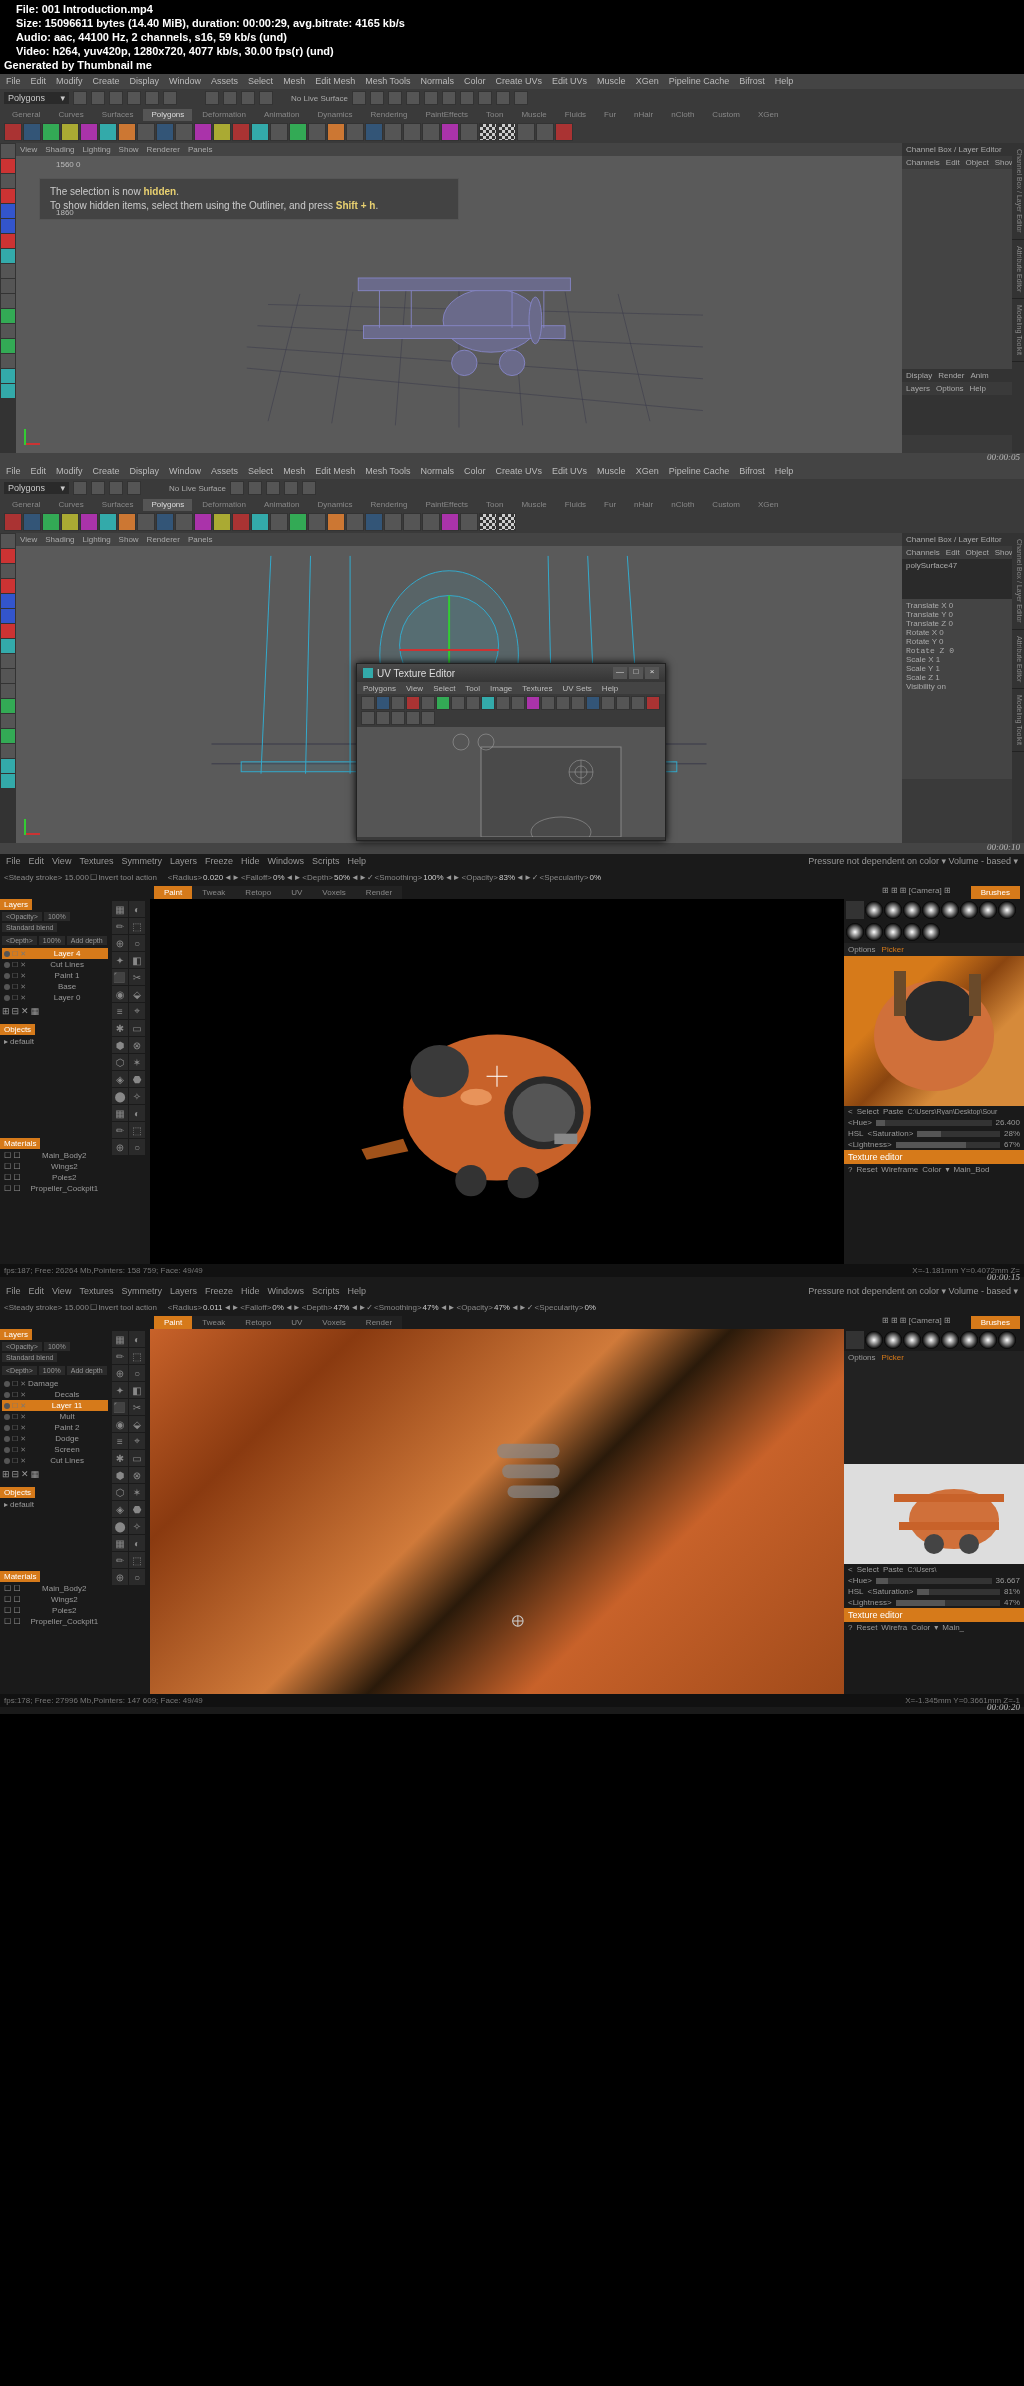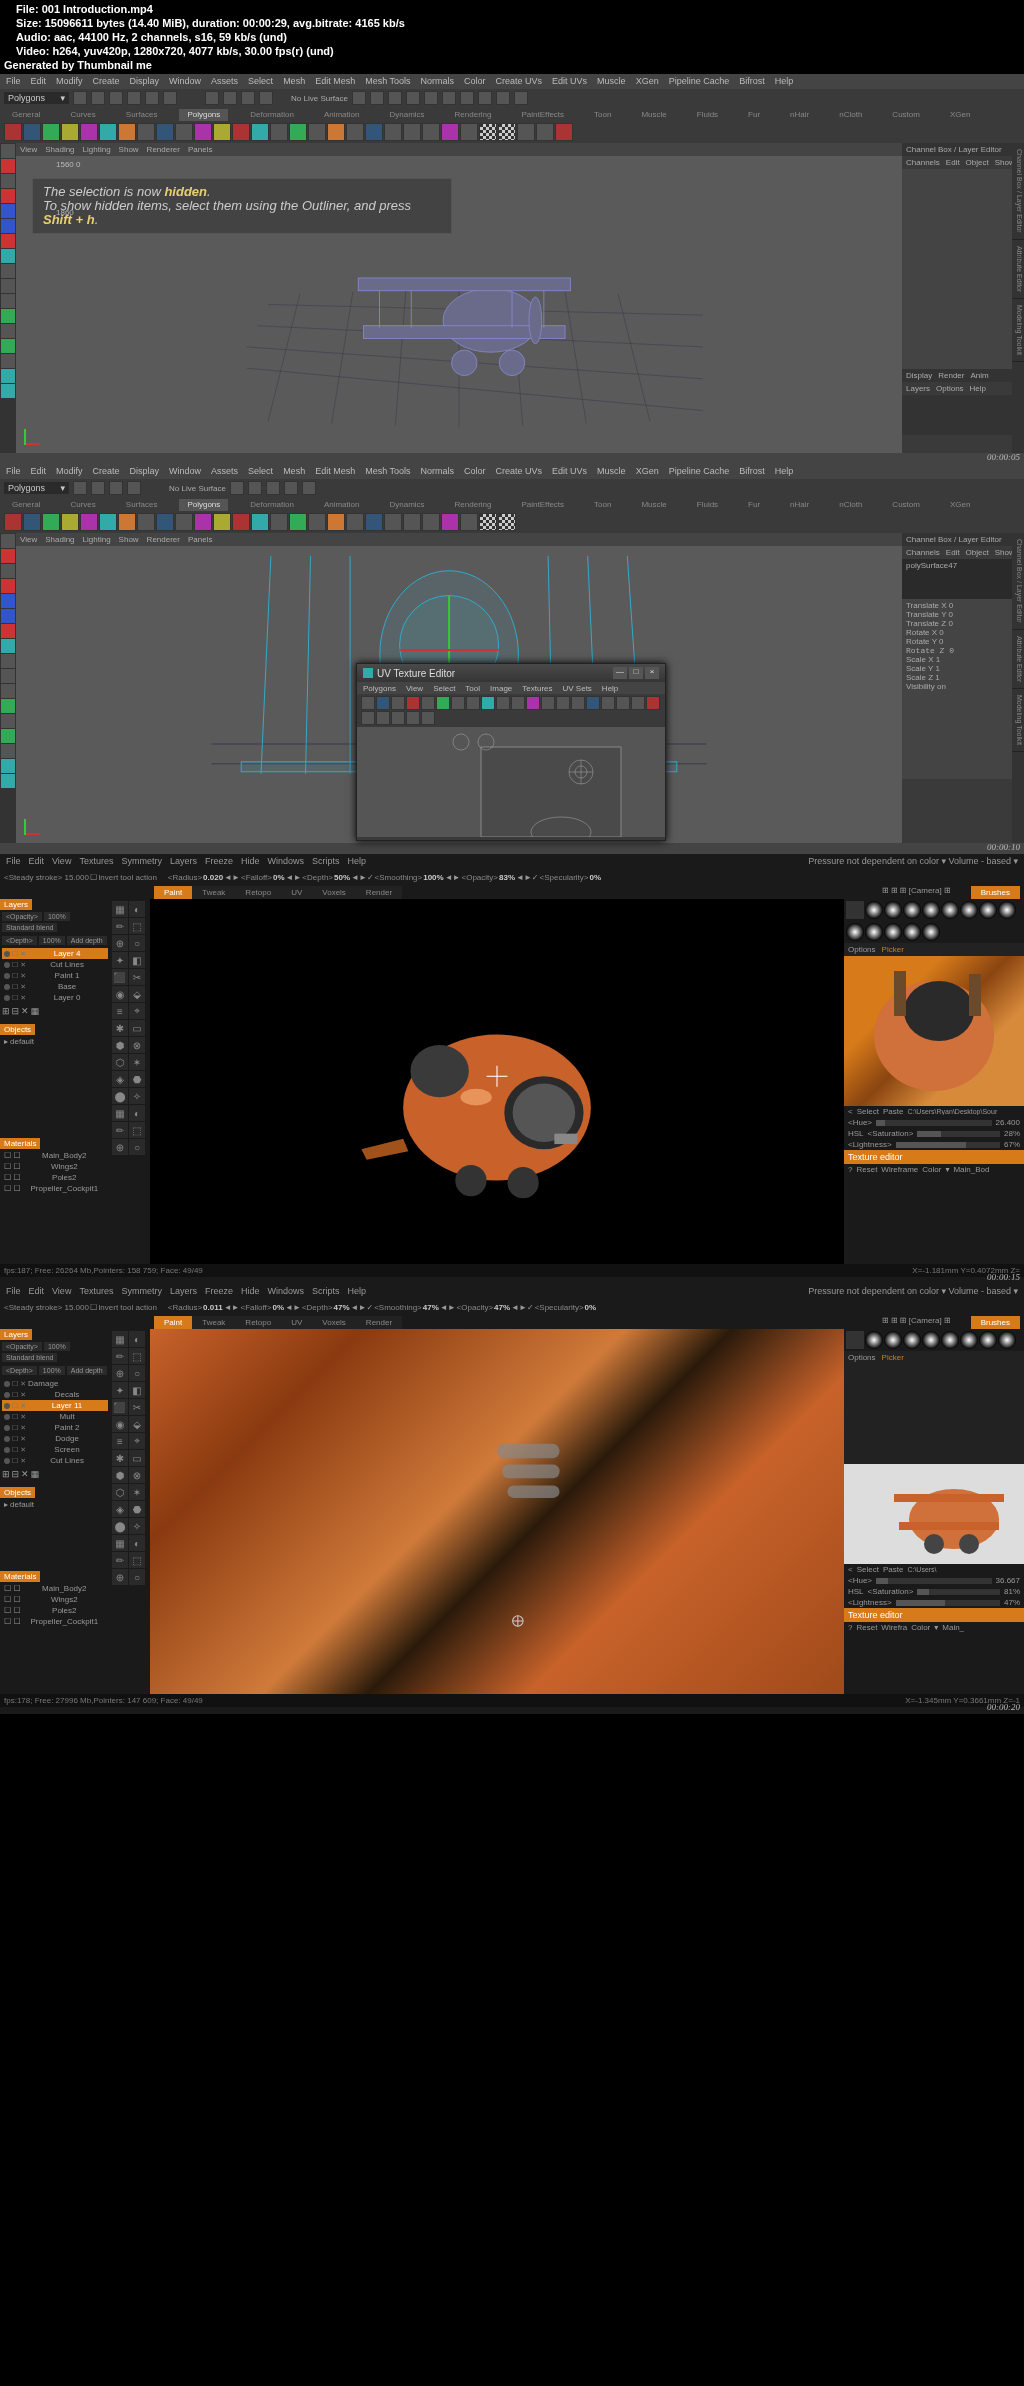--- a/index.html
+++ b/index.html
@@ -5,36 +5,36 @@
 * { margin:0; padding:0; box-sizing:border-box; }
 body { background:#000; font-family:"Segoe UI",Arial,sans-serif; font-size:9px; color:#aaa; width:1024px; }
 .header { background:#000; color:#fff; padding:2px 4px; font-family:Arial; font-size:11px; font-weight:bold; line-height:14px; }
 .header b { color:#fff;margin-left:12px; }
 .panel { background:#444; position:relative; }
 .menubar { background:#444; display:flex; gap:10px; padding:2px 6px; height:15px; font-size:9px; color:#bbb; }
 .menubar span { cursor:default; }
 .shelf-dd { background:#3a3a3a; padding:2px 4px; display:flex; align-items:center; gap:4px; height:18px; }
 .shelf-dd .dd { background:#2a2a2a; padding:1px 24px 1px 4px; position:relative; color:#ccc; }
 .shelf-dd .dd::after { content:"▾"; position:absolute; right:4px; }
-.tabbar { background:#3a3a3a; display:flex; gap:14px; padding:2px 4px 0; height:14px; font-size:8px; }
+.tabbar { background:#3a3a3a; display:flex; gap:2px; padding:2px 4px 0; height:14px; font-size:8px; }
 .tabbar .tab { background:#3a3a3a; color:#888; padding:1px 8px; }
 .tabbar .tab.active { background:#555; color:#ddd; }
 .shelficons { background:#3a3a3a; padding:2px 4px; display:flex; gap:1px; flex-wrap:wrap; min-height:20px; }
 .ico { width:18px; height:18px; background:#555; display:inline-block; border:1px solid #333; }
 .ico.sm { width:14px; height:14px; }
 .ico.red{background:#a33}.ico.blue{background:#357}.ico.grn{background:#3a5}.ico.yel{background:#aa3}.ico.pur{background:#a3a}.ico.cyn{background:#3aa}.ico.or{background:#c73}.ico.chk{background:repeating-conic-gradient(#ccc 0 25%,#333 0 50%) 0 0/6px 6px}
 .vp-wrap { display:flex; }
 .toolbox { width:16px; background:#333; display:flex; flex-direction:column; gap:1px; padding:1px; }
 .tb-ico { width:14px; height:14px; background:#555; }
 .tb-ico.r{background:#c33}.tb-ico.b{background:#35c}.tb-ico.g{background:#3a5}.tb-ico.c{background:#3aa}
 .viewport { flex:1; background:#5a5a5a; position:relative; }
 .vp-menu { background:#444; display:flex; gap:8px; padding:2px 4px; font-size:8px; height:13px; }
 .vp-icons { background:#3a3a3a; padding:1px; display:flex; gap:1px; }
 .grid3d { position:absolute; inset:13px 0 0 0; background:#5a5a5a; overflow:hidden; }
-.hint-box { position:absolute; top:22px; left:16px; background:#434343; border:1px solid #555; padding:6px 10px; color:#ccc; font-size:13px; line-height:14px; width:420px;font-style:italic; }
+.hint-box { position:absolute; top:22px; left:23px; background:#434343; border:1px solid #555; padding:6px 10px; color:#ccc; font-size:10px; line-height:14px; width:420px; }
 .hint-box .hl { color:#e8d070; font-weight:bold; }
 .side-panel { width:110px; background:#3a3a3a; }
 .side-hdr { background:#333; font-size:8px; padding:2px 4px; color:#aaa; display:flex; justify-content:space-between; }
 .side-tabs { display:flex; gap:6px; font-size:8px; padding:2px 4px; }
 .side-body { background:#444; min-height:40px; padding:2px; font-size:8px; }
 .rt-tabs { width:12px; background:#333; display:flex; flex-direction:column; }
 .rt-tab { writing-mode:vertical-rl; font-size:7px; padding:6px 1px; color:#888; border-bottom:1px solid #222; }
 .uv-win { position:absolute; background:#3a3a3a; border:1px solid #222; box-shadow:0 0 8px #000; }
 .uv-title { background:linear-gradient(#4a4a4a,#353535); padding:3px 6px; display:flex; align-items:center; gap:4px; color:#ddd; font-size:10px; }
 .uv-title .sq { width:10px;height:10px;background:#3aa; }
@@ -44,21 +44,21 @@
 .timestamp { position:absolute; right:4px; bottom:2px; font-size:9px; font-style:italic; color:#bbb; font-family:Georgia,serif; }
 .axis { position:absolute; left:8px; bottom:8px; width:20px; height:20px; }
 .axis::before{content:"";position:absolute;left:0;bottom:0;width:16px;height:2px;background:#c33;}
 .axis::after{content:"";position:absolute;left:0;bottom:0;width:2px;height:16px;background:#3c3;}
 
 .coat { background:#1a1a1a; color:#999; position:relative; }
 .coat .mbar { display:flex; gap:8px; padding:2px 6px; font-size:9px; height:14px; }
 .coat .mbar .rt { margin-left:auto; display:flex; gap:4px; }
 .coat .toolbar { display:flex; gap:1px; padding:2px 4px; background:#1a1a1a; flex-wrap:wrap; align-items:center; font-size:8px; height:18px; }
 .coat .toolbar .lbl{color:#888;}
-.coat .toolbar .val{color:#ccc;font-weight:bold;}
+.coat .toolbar .val{color:#ccc;}
 .coat .modetabs { display:flex; padding:0 4px; font-size:8px; }
 .coat .modetabs .mt { padding:2px 10px; background:#222; color:#888; }
 .coat .modetabs .mt.act { background:#d67a1a; color:#fff; }
 .coat-row { display:flex; }
 .c-left { width:110px; background:#1a1a1a; }
 .c-hdr { background:#d67a1a; color:#fff; padding:2px 4px; font-size:9px; display:flex; justify-content:space-between; }
 .c-tab { background:#d67a1a; color:#fff; padding:1px 4px; font-size:8px; display:inline-block; }
 .c-list { padding:1px 2px; font-size:8px; }
 .c-list .row { display:flex; align-items:center; gap:2px; padding:1px 2px; }
 .c-list .row.sel { background:#d67a1a; color:#fff; }

